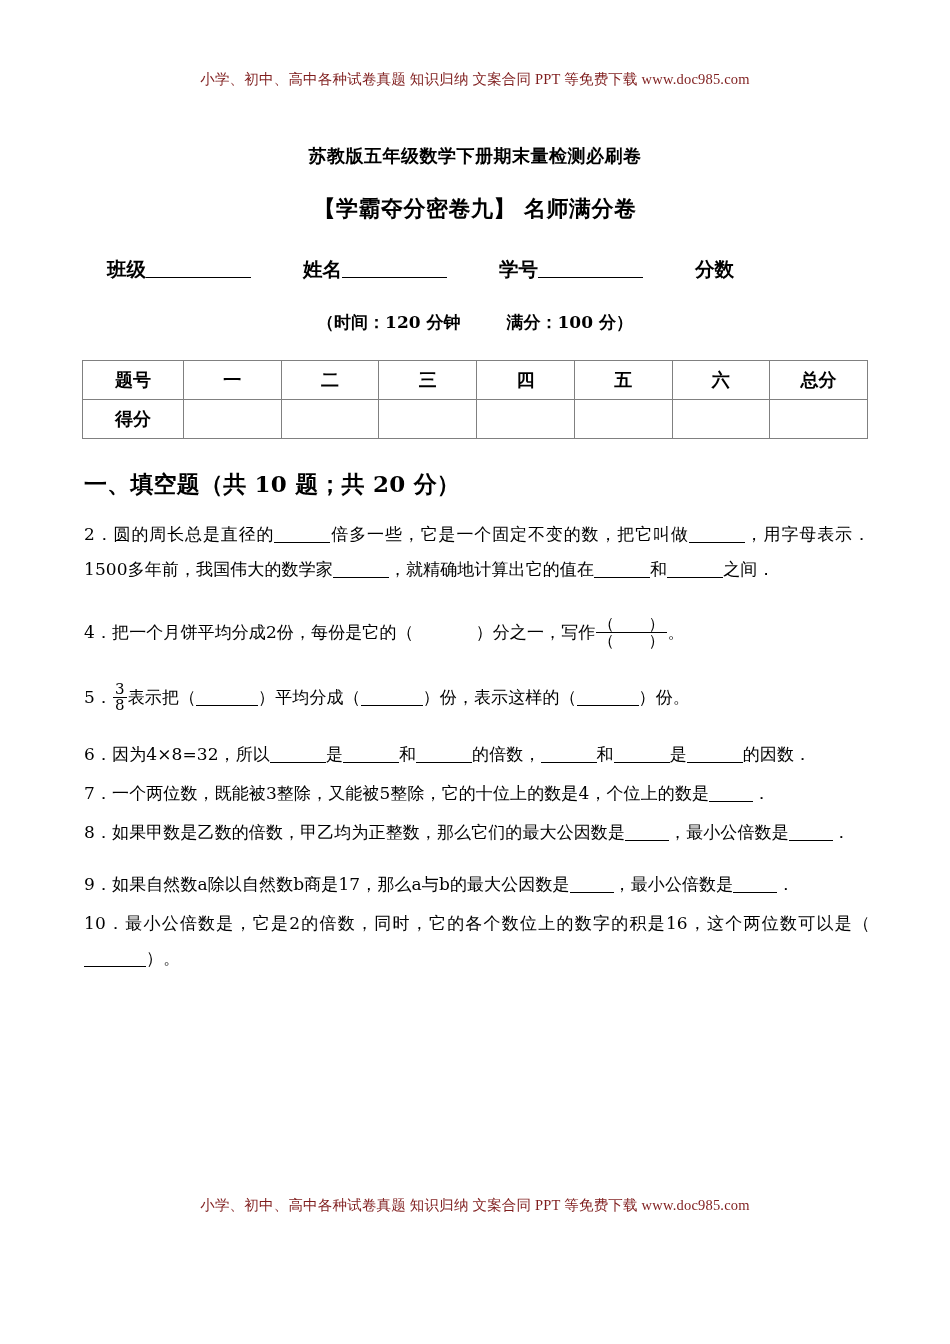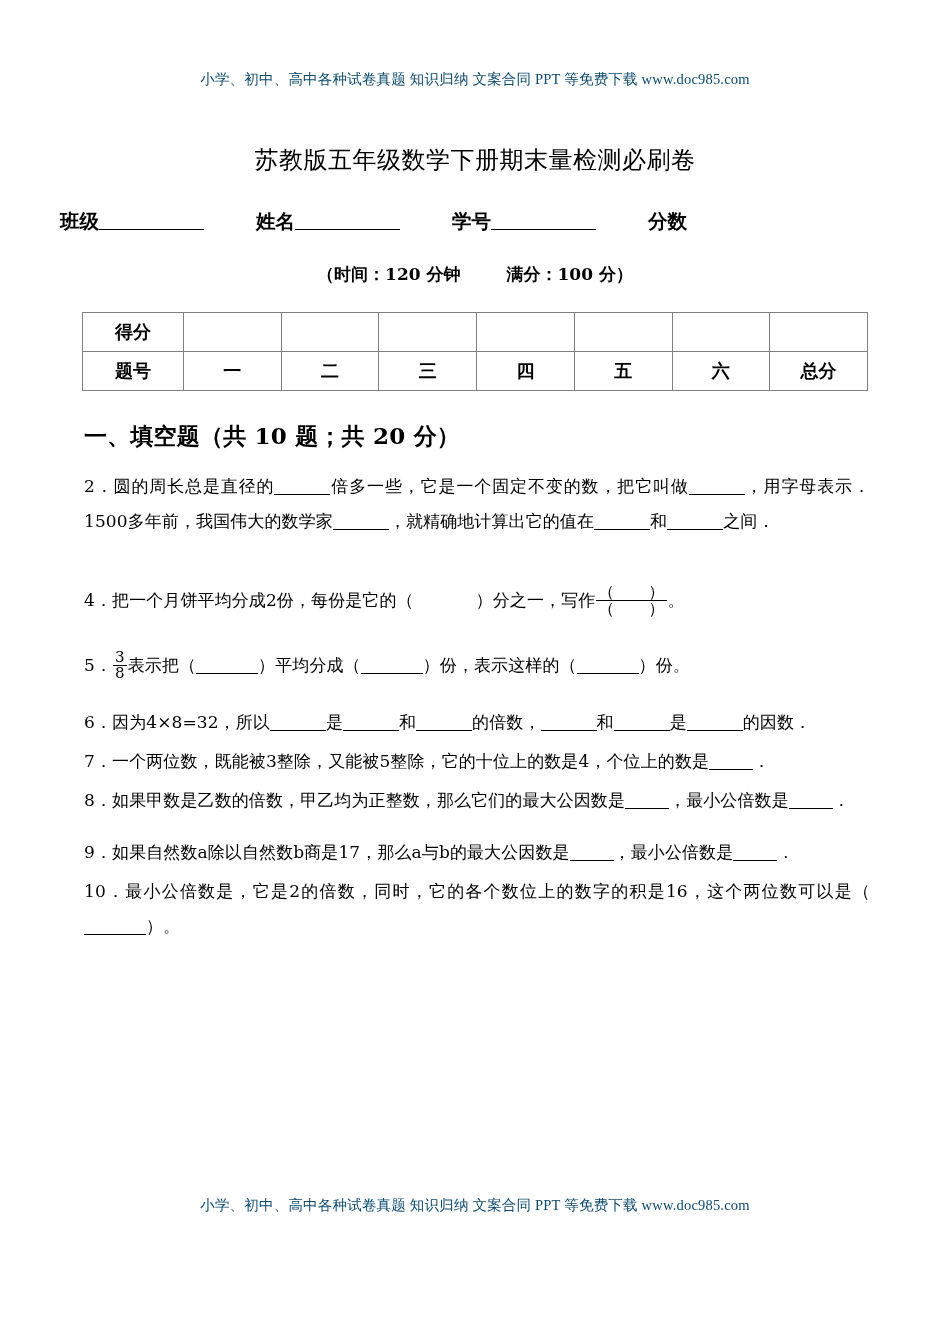--- a/index.html
+++ b/index.html
@@ -22,53 +22,53 @@
     box-sizing: border-box;
     padding: 0;
     position: relative;
   }
 
   
   .watermark {
     text-align: center;
     font-family: "Liberation Serif", "DejaVu Serif", serif;
     font-size: 14.5px;
-    color: #0c4a6e;
+    color: #7f1d1d;
     letter-spacing: 0.2px;
     white-space: nowrap;
   }
   .watermark-top { padding-top: 70px; }
   .watermark-bottom {
     position: absolute;
     left: 0;
     right: 0;
     top: 1196px;
   }
   .wm-url { font-family: "Liberation Serif", "DejaVu Serif", serif; }
 
   
   .title-main {
     text-align: center;
-    font-size: 24px;
-    font-weight: normal;
+    font-size: 18px;
+    font-weight: bold;
     margin-top: 55px;
     letter-spacing: 0.5px;
   }
   .title-sub {
     text-align: center;
     font-size: 22px;
     font-weight: bold;
     margin-top: 26px;
     letter-spacing: 0.5px;
   }
 
   
   .info-row {
     margin-top: 32px;
-    padding-left: 60px;
+    padding-left: 107px;
     padding-right: 80px;
     font-size: 19.5px;
     font-weight: bold;
     white-space: nowrap;
   }
   .info-item { display: inline-block; }
   .info-label { font-weight: bold; }
   .blank-ul {
     display: inline-block;
     border-bottom: 1.6px solid #000;
@@ -174,65 +174,66 @@
 <body>
 
 <div class="page">
 
   <div class="watermark watermark-top">
     <span>小学、初中、高中各种试卷真题 知识归纳 文案合同 PPT 等免费下载</span>
     <span class="wm-url">www.doc985.com</span>
   </div>
 
   <div class="title-main">苏教版五年级数学下册期末量检测必刷卷</div>
+  <div class="title-sub">【学霸夺分密卷九】 名师满分卷</div>
 
   <div class="info-row">
     <span class="info-item"><span class="info-label">班级</span><span class="blank-ul"></span></span><span class="info-gap"></span><span class="info-item"><span class="info-label">姓名</span><span class="blank-ul"></span></span><span class="info-gap"></span><span class="info-item"><span class="info-label">学号</span><span class="blank-ul"></span></span><span class="info-gap"></span><span class="info-item info-label">分数</span>
   </div>
 
   <div class="exam-meta">
     <span>（时间：120 分钟</span><span class="meta-gap"></span><span>满分：100 分）</span>
   </div>
 
   <table class="score-table">
     <tbody>
-      <tr>
-        <td class="first-col">得分</td>
-        <td></td>
-        <td></td>
-        <td></td>
-        <td></td>
-        <td></td>
-        <td></td>
-        <td></td>
-      </tr>
       <tr>
         <td class="first-col">题号</td>
         <td>一</td>
         <td>二</td>
         <td>三</td>
         <td>四</td>
         <td>五</td>
         <td>六</td>
         <td>总分</td>
       </tr>
+      <tr>
+        <td class="first-col">得分</td>
+        <td></td>
+        <td></td>
+        <td></td>
+        <td></td>
+        <td></td>
+        <td></td>
+        <td></td>
+      </tr>
     </tbody>
   </table>
 
   <div class="section-head">一、填空题（共 10 题；共 20 分）</div>
 
   <div class="qwrap">
 
 
     <div class="q loose">
       <span>2．</span><span>圆的周长总是直径的</span><span class="bl bl-m"></span><span>倍多一些，它是一个固定不变的数，把它叫做</span><span class="bl bl-m"></span><span>，用字母表示．1500多年前，我国伟大的数学家</span><span class="bl bl-m"></span><span>，就精确地计算出它的值在</span><span class="bl bl-m"></span><span>和</span><span class="bl bl-m"></span><span>之间．</span>
     </div>
 
 
-    <div class="q loose" style="margin-top:44px;">
+    <div class="q loose" style="margin-top:28px;">
       <span>4．</span><span>把一个月饼平均分成2份，每份是它的（</span><span class="pblank-empty"></span><span>）分之一，写作</span><span class="frac frac-paren"><span class="num"><span>（</span><span class="paren-slot"></span><span>）</span></span><span class="den"><span>（</span><span class="paren-slot"></span><span>）</span></span></span><span>。</span>
     </div>
 
     <div class="q loose" style="margin-top:30px;">
       <span>5．</span><span class="frac"><span class="num">3</span><span class="den">8</span></span><span>表示把（</span><span class="bl bl-p"></span><span>）平均分成（</span><span class="bl bl-p"></span><span>）份，表示这样的（</span><span class="bl bl-p"></span><span>）份。</span>
     </div>
 
     <div class="q loose" style="margin-top:22px;">
       <span>6．</span><span>因为4×8=32，所以</span><span class="bl bl-m"></span><span>是</span><span class="bl bl-m"></span><span>和</span><span class="bl bl-m"></span><span>的倍数，</span><span class="bl bl-m"></span><span>和</span><span class="bl bl-m"></span><span>是</span><span class="bl bl-m"></span><span>的因数．</span>
     </div>

